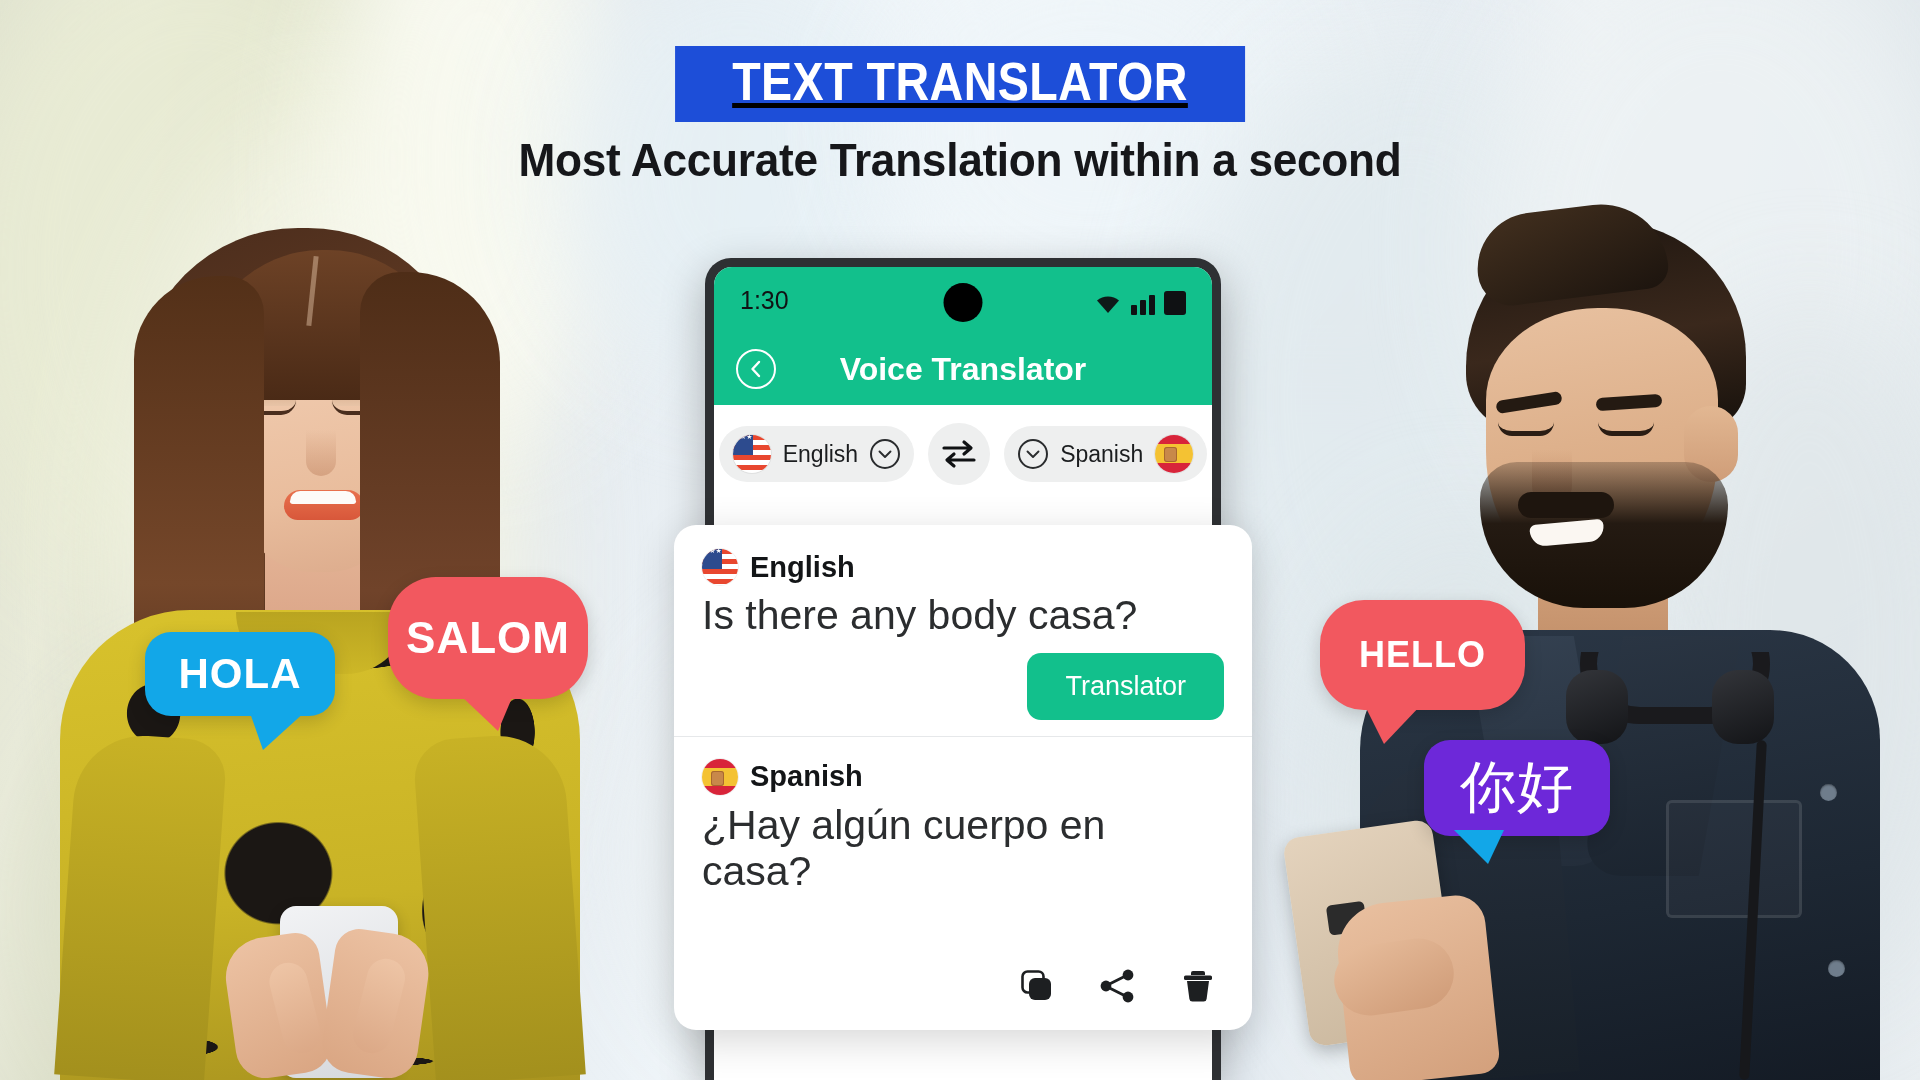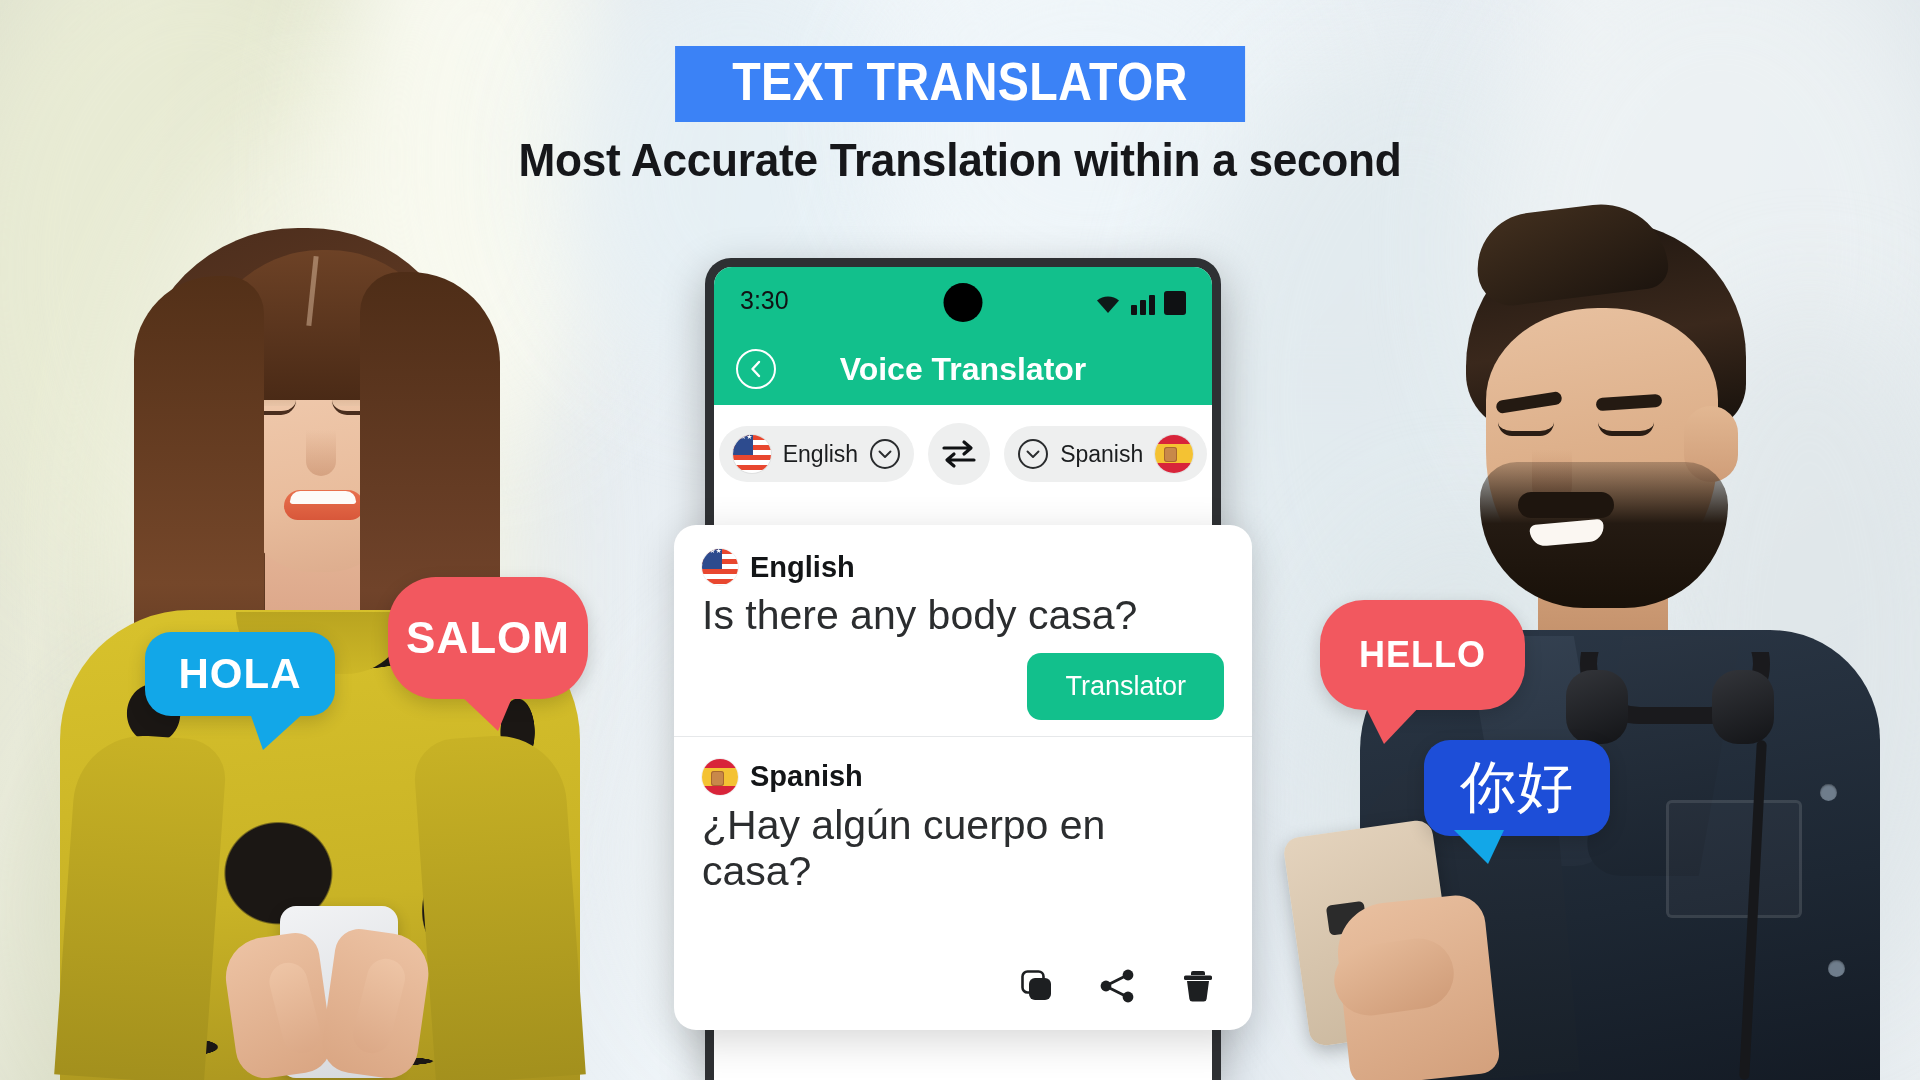--- a/index.html
+++ b/index.html
@@ -585,30 +585,30 @@
     <span class="tail" style="border-top-color: rgb(242, 88, 95);"></span>
   </div>
   <div class="bubble" id="bubble-hola" style="background: rgb(18, 167, 232);">
     <span>HOLA</span>
     <span class="tail" style="border-top-color: rgb(18, 167, 232);"></span>
   </div>
   <div class="bubble" id="bubble-hello" style="background: rgb(242, 88, 95);">
     <span>HELLO</span>
     <span class="tail" style="border-top-color: rgb(242, 88, 95);"></span>
   </div>
-  <div class="bubble" id="bubble-nihao" style="background: #1d4ed8;">
+  <div class="bubble" id="bubble-nihao" style="background: #6d28d9;">
     <span>你好</span>
     <span class="tail" style="border-top-color: rgb(18, 167, 232);"></span>
   </div>
 
   <div id="phone">
     <div id="phone-screen">
 
       <div id="statusbar" style="background: rgb(18, 192, 140);">
-        <div id="status-time">3:30</div>
+        <div id="status-time">1:30</div>
         <div id="punch-hole"></div>
         <div id="status-icons">
           <svg width="28" height="22" viewBox="0 0 28 22">
             <path d="M14 20 L3 7.5 A17 17 0 0 1 25 7.5 Z" fill="#0f1113" opacity="0.95"></path>
           </svg>
           <span class="sig-bars">
               <i></i>
               <i></i>
               <i></i>
             </span>
@@ -695,18 +695,18 @@
       <span class="act-icon">
         <svg width="32" height="36" viewBox="0 0 32 36">
           <path d="M11 3 h10 a2 2 0 0 1 2 2 v2 h-14 v-2 a2 2 0 0 1 2 -2 z" fill="#1d1f21"></path>
           <rect x="2" y="7.5" width="28" height="4.6" rx="1.6" fill="#1d1f21"></rect>
           <path d="M5 13 h22 l-2.4 18 a3 3 0 0 1 -3 2.6 h-11.2 a3 3 0 0 1 -3 -2.6 z" fill="#1d1f21"></path>
         </svg>
       </span>
     </div>
   </div>
 
-  <div id="title-banner" style="background: #3b82f6;">
+  <div id="title-banner" style="background: #1d4ed8; text-decoration: underline;">
     <h1>TEXT TRANSLATOR</h1>
   </div>
   <div id="subtitle" style="color: rgb(22, 23, 26);">Most Accurate Translation within a second</div>
 
 </div>
 
 </body></html>

